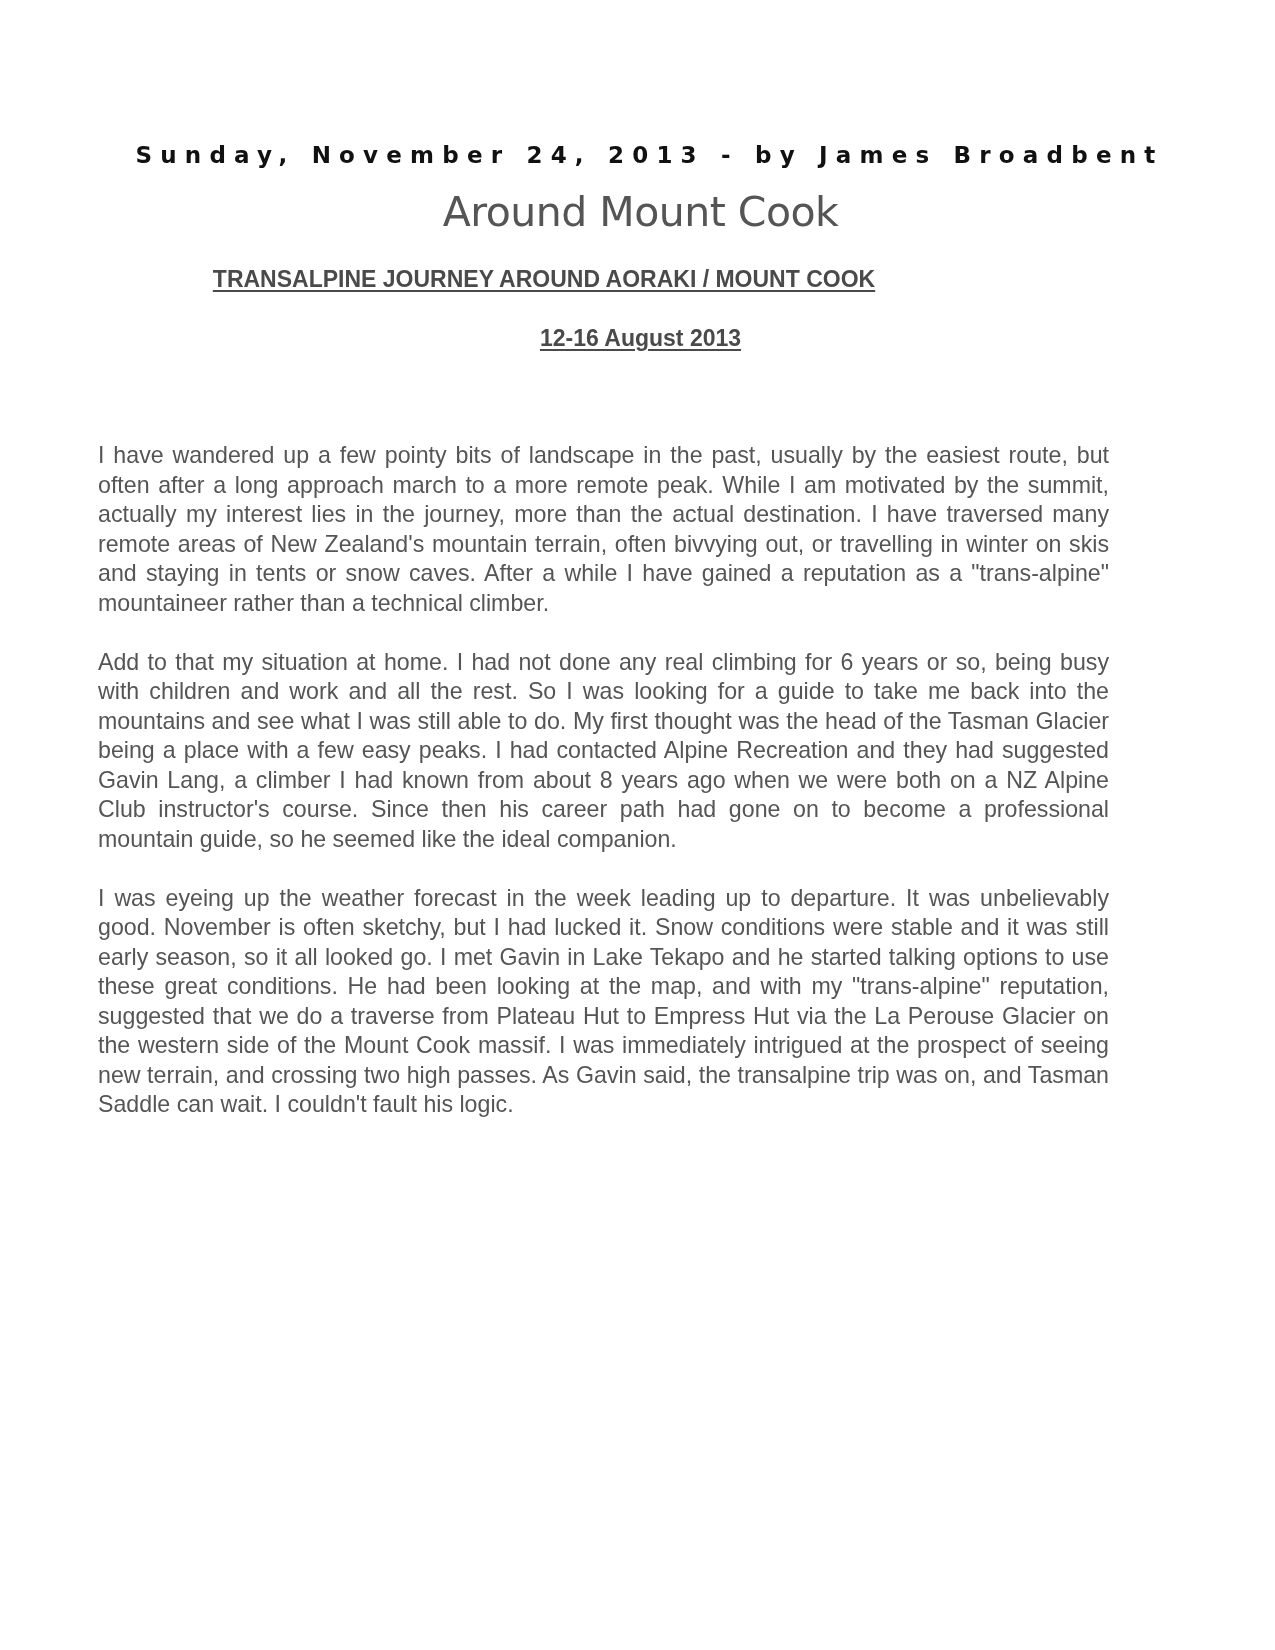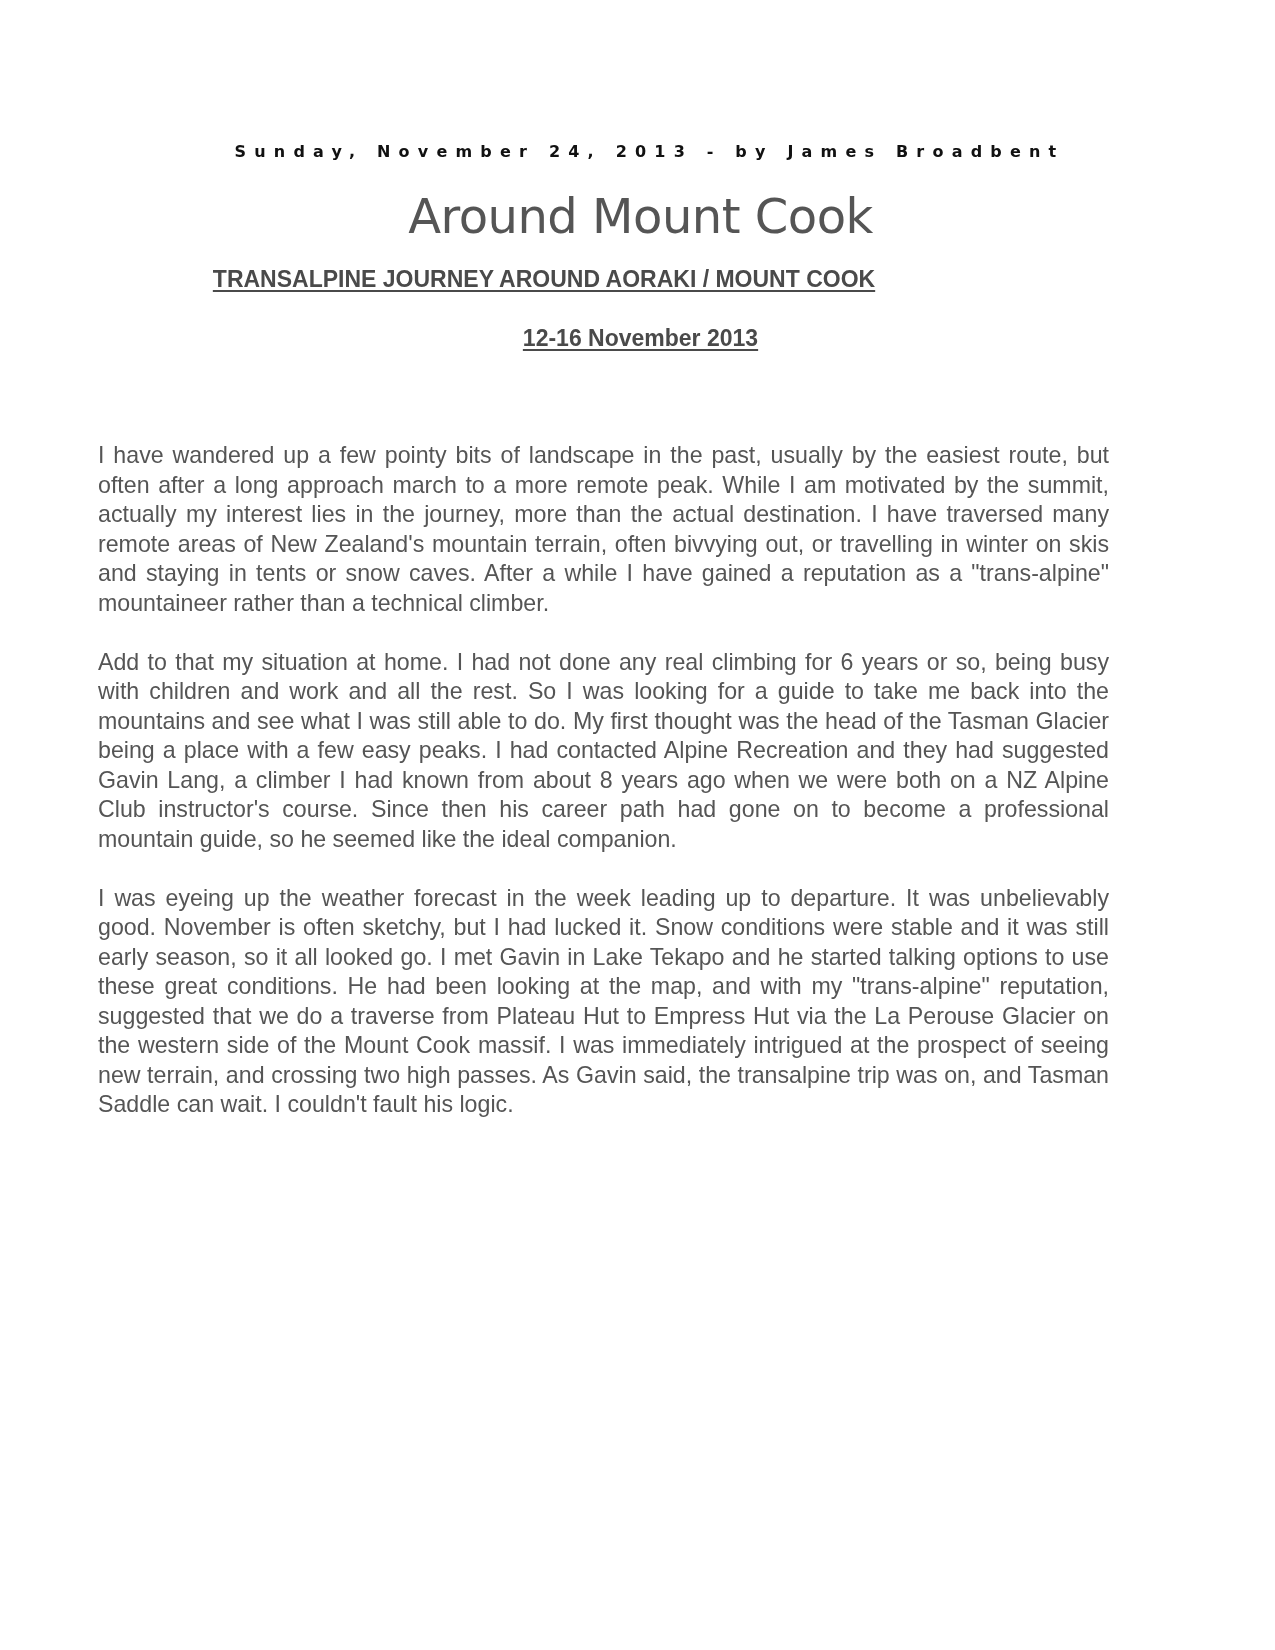--- a/index.html
+++ b/index.html
@@ -21,36 +21,36 @@
       height: 1650px;
       background: #ffffff;
     }
     .byline {
       position: absolute;
       top: 142px;
       left: 0;
       width: 1275px;
       text-align: center;
       font-family: "DejaVu Sans", sans-serif;
-      font-size: 16px;
+      font-size: 23px;
       font-weight: bold;
       letter-spacing: 8.2px;
       color: #111111;
       white-space: nowrap;
       padding-left: 24px;
       box-sizing: border-box;
     }
     .title {
       position: absolute;
       top: 188px;
       left: 0;
       width: 1275px;
       text-align: center;
       font-family: "DejaVu Sans", sans-serif;
-      font-size: 48px;
+      font-size: 41px;
       font-weight: normal;
       color: #555555;
       letter-spacing: -0.5px;
       padding-left: 6px;
       box-sizing: border-box;
     }
     .subtitle {
       position: absolute;
       top: 266px;
       left: 0;
@@ -100,20 +100,20 @@
 </head>
 <body>
 
 <div class="page">
   <div class="byline">Sunday, November 24, 2013 - by James Broadbent</div>
   <div class="title">Around Mount Cook</div>
   <div class="subtitle">
     <span>TRANSALPINE JOURNEY AROUND AORAKI / MOUNT COOK</span>
   </div>
   <div class="dates">
-    <span>12-16 November 2013</span>
+    <span>12-16 August 2013</span>
   </div>
   <div class="body">
     <p>I have wandered up a few pointy bits of landscape in the past, usually by the easiest route, but often after a long approach march to a more remote peak. While I am motivated by the summit, actually my interest lies in the journey, more than the actual destination. I have traversed many remote areas of New Zealand's mountain terrain, often bivvying out, or travelling in winter on skis and staying in tents or snow caves. After a while I have gained a reputation as a "trans-alpine" mountaineer rather than a technical climber.</p>
     <p>Add to that my situation at home. I had not done any real climbing for 6 years or so, being busy with children and work and all the rest. So I was looking for a guide to take me back into the mountains and see what I was still able to do. My first thought was the head of the Tasman Glacier being a place with a few easy peaks. I had contacted Alpine Recreation and they had suggested Gavin Lang, a climber I had known from about 8 years ago when we were both on a NZ Alpine Club instructor's course. Since then his career path had gone on to become a professional mountain guide, so he seemed like the ideal companion.</p>
     <p>I was eyeing up the weather forecast in the week leading up to departure. It was unbelievably good. November is often sketchy, but I had lucked it. Snow conditions were stable and it was still early season, so it all looked go. I met Gavin in Lake Tekapo and he started talking options to use these great conditions. He had been looking at the map, and with my "trans-alpine" reputation, suggested that we do a traverse from Plateau Hut to Empress Hut via the La Perouse Glacier on the western side of the Mount Cook massif. I was immediately intrigued at the prospect of seeing new terrain, and crossing two high passes. As Gavin said, the transalpine trip was on, and Tasman Saddle can wait. I couldn't fault his logic.</p>
   </div>
 </div>
 
 </body></html>

